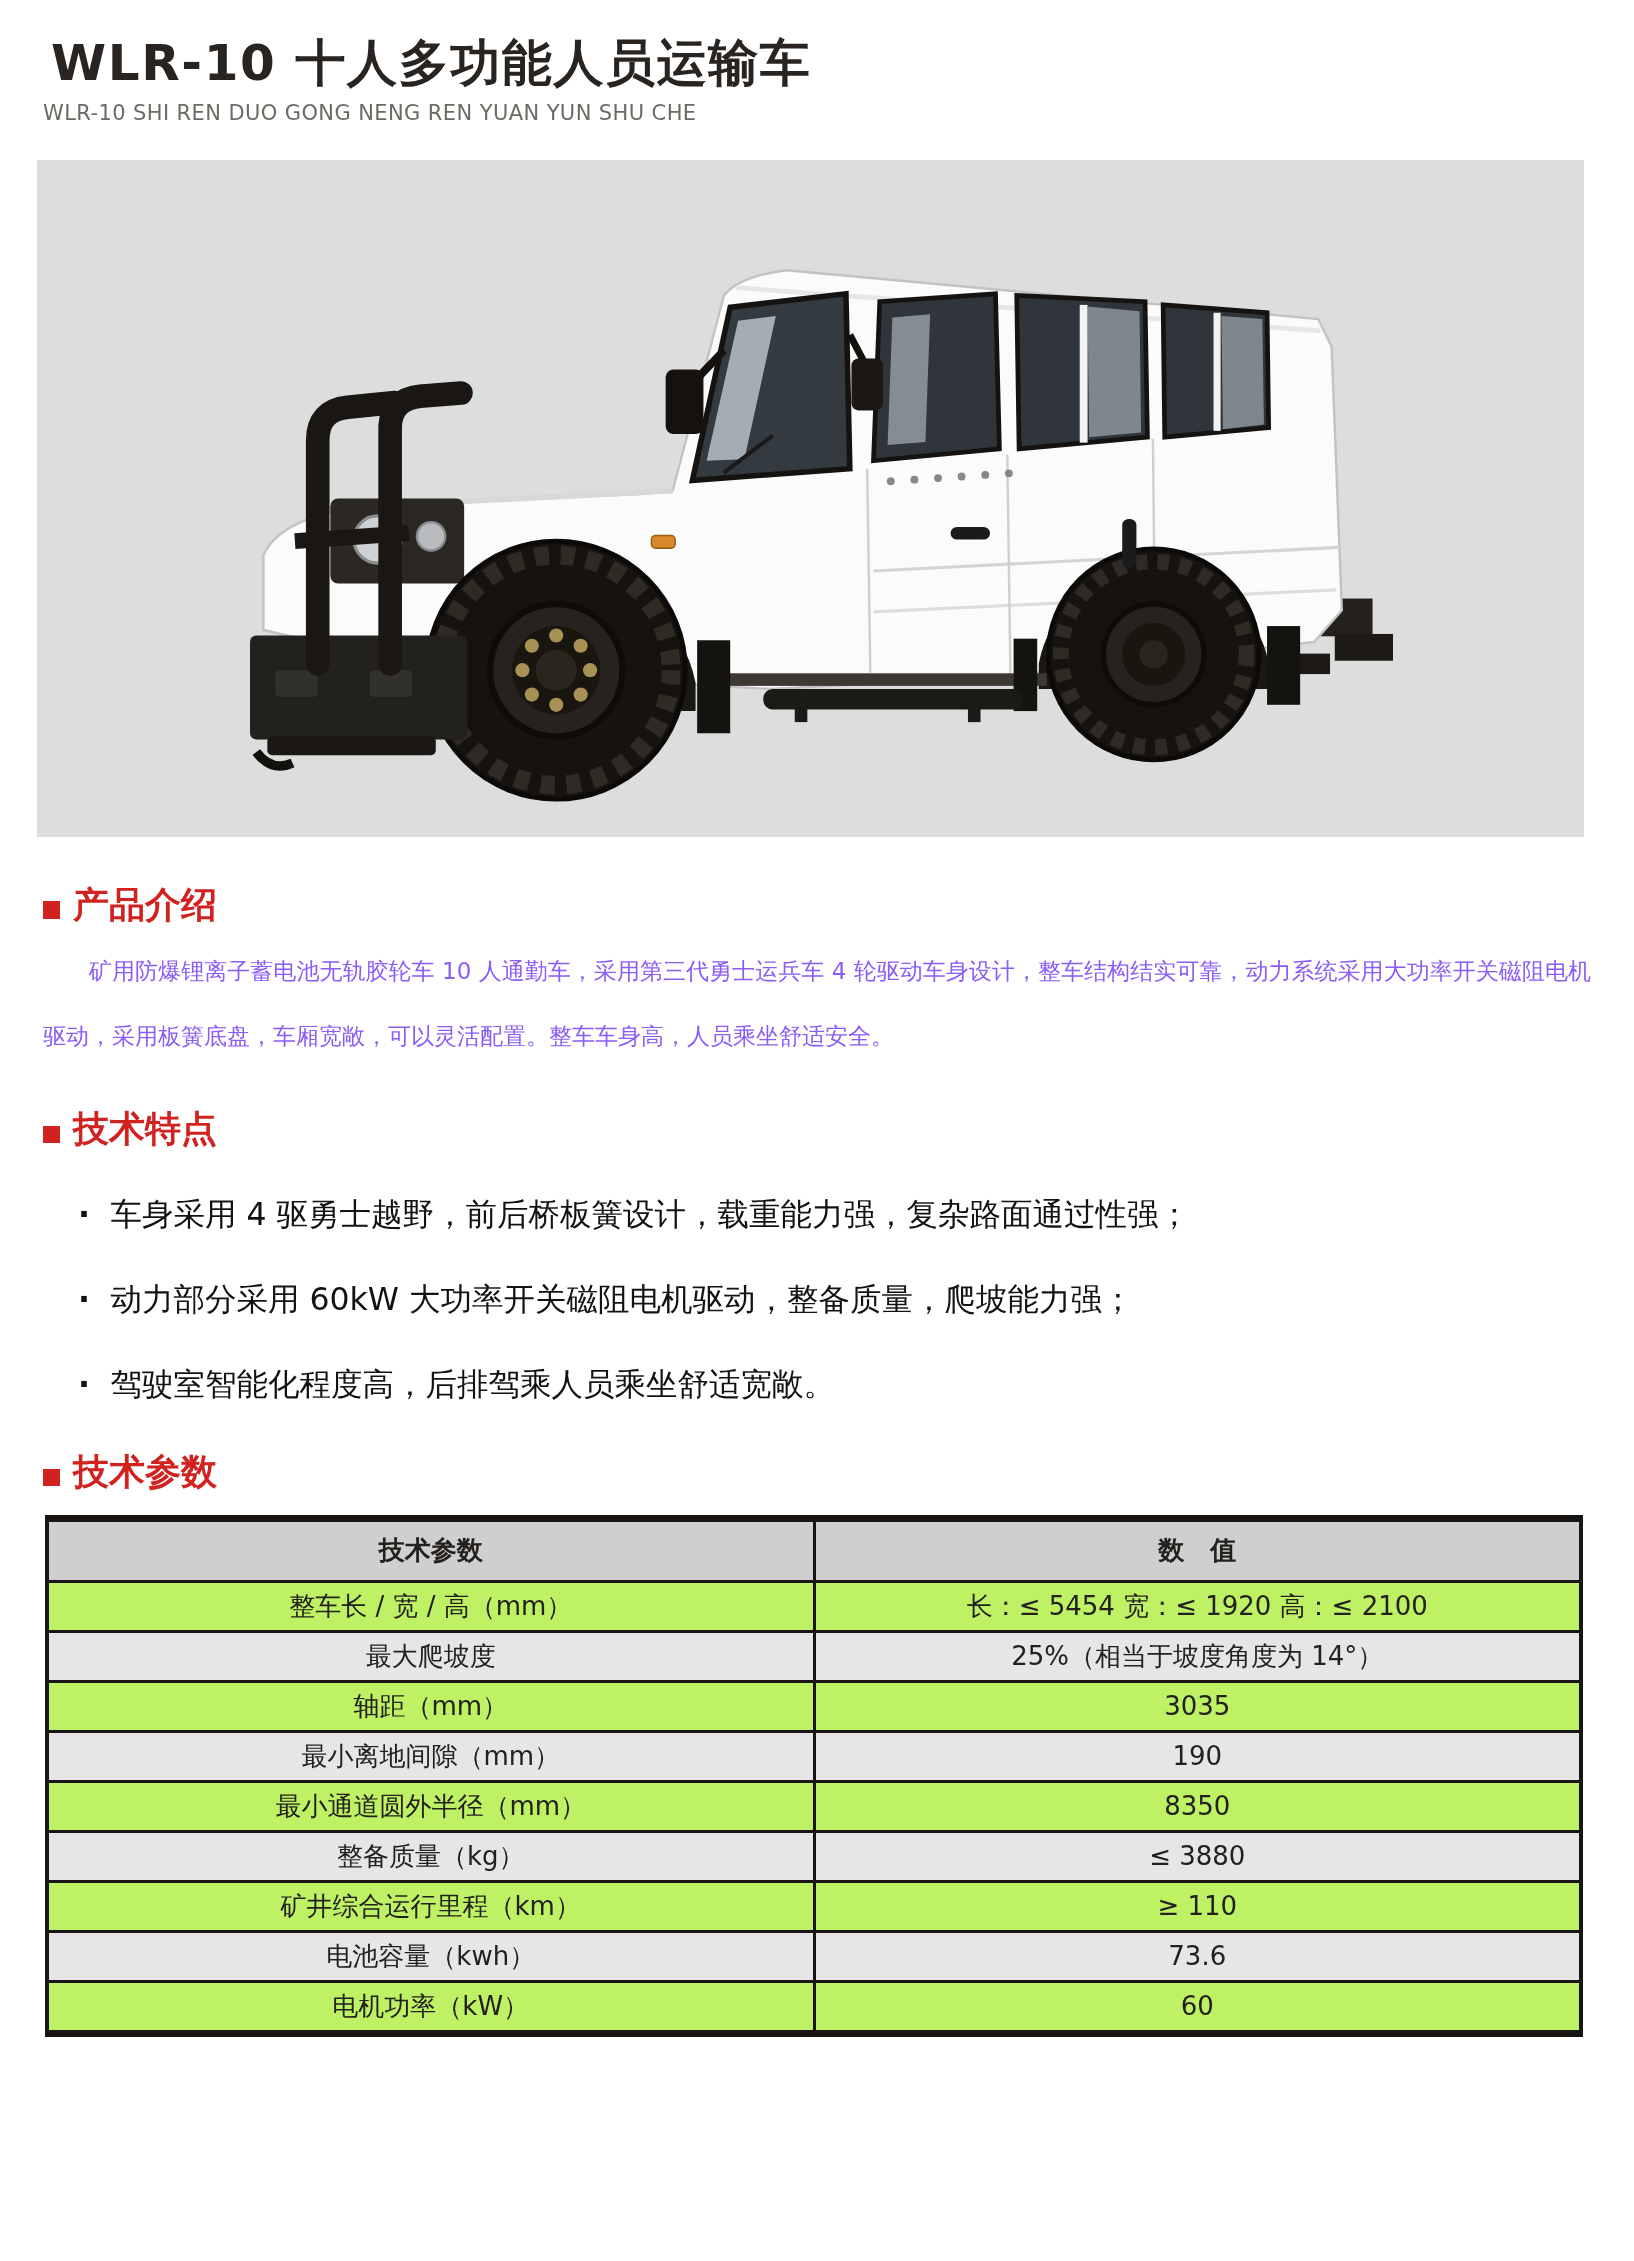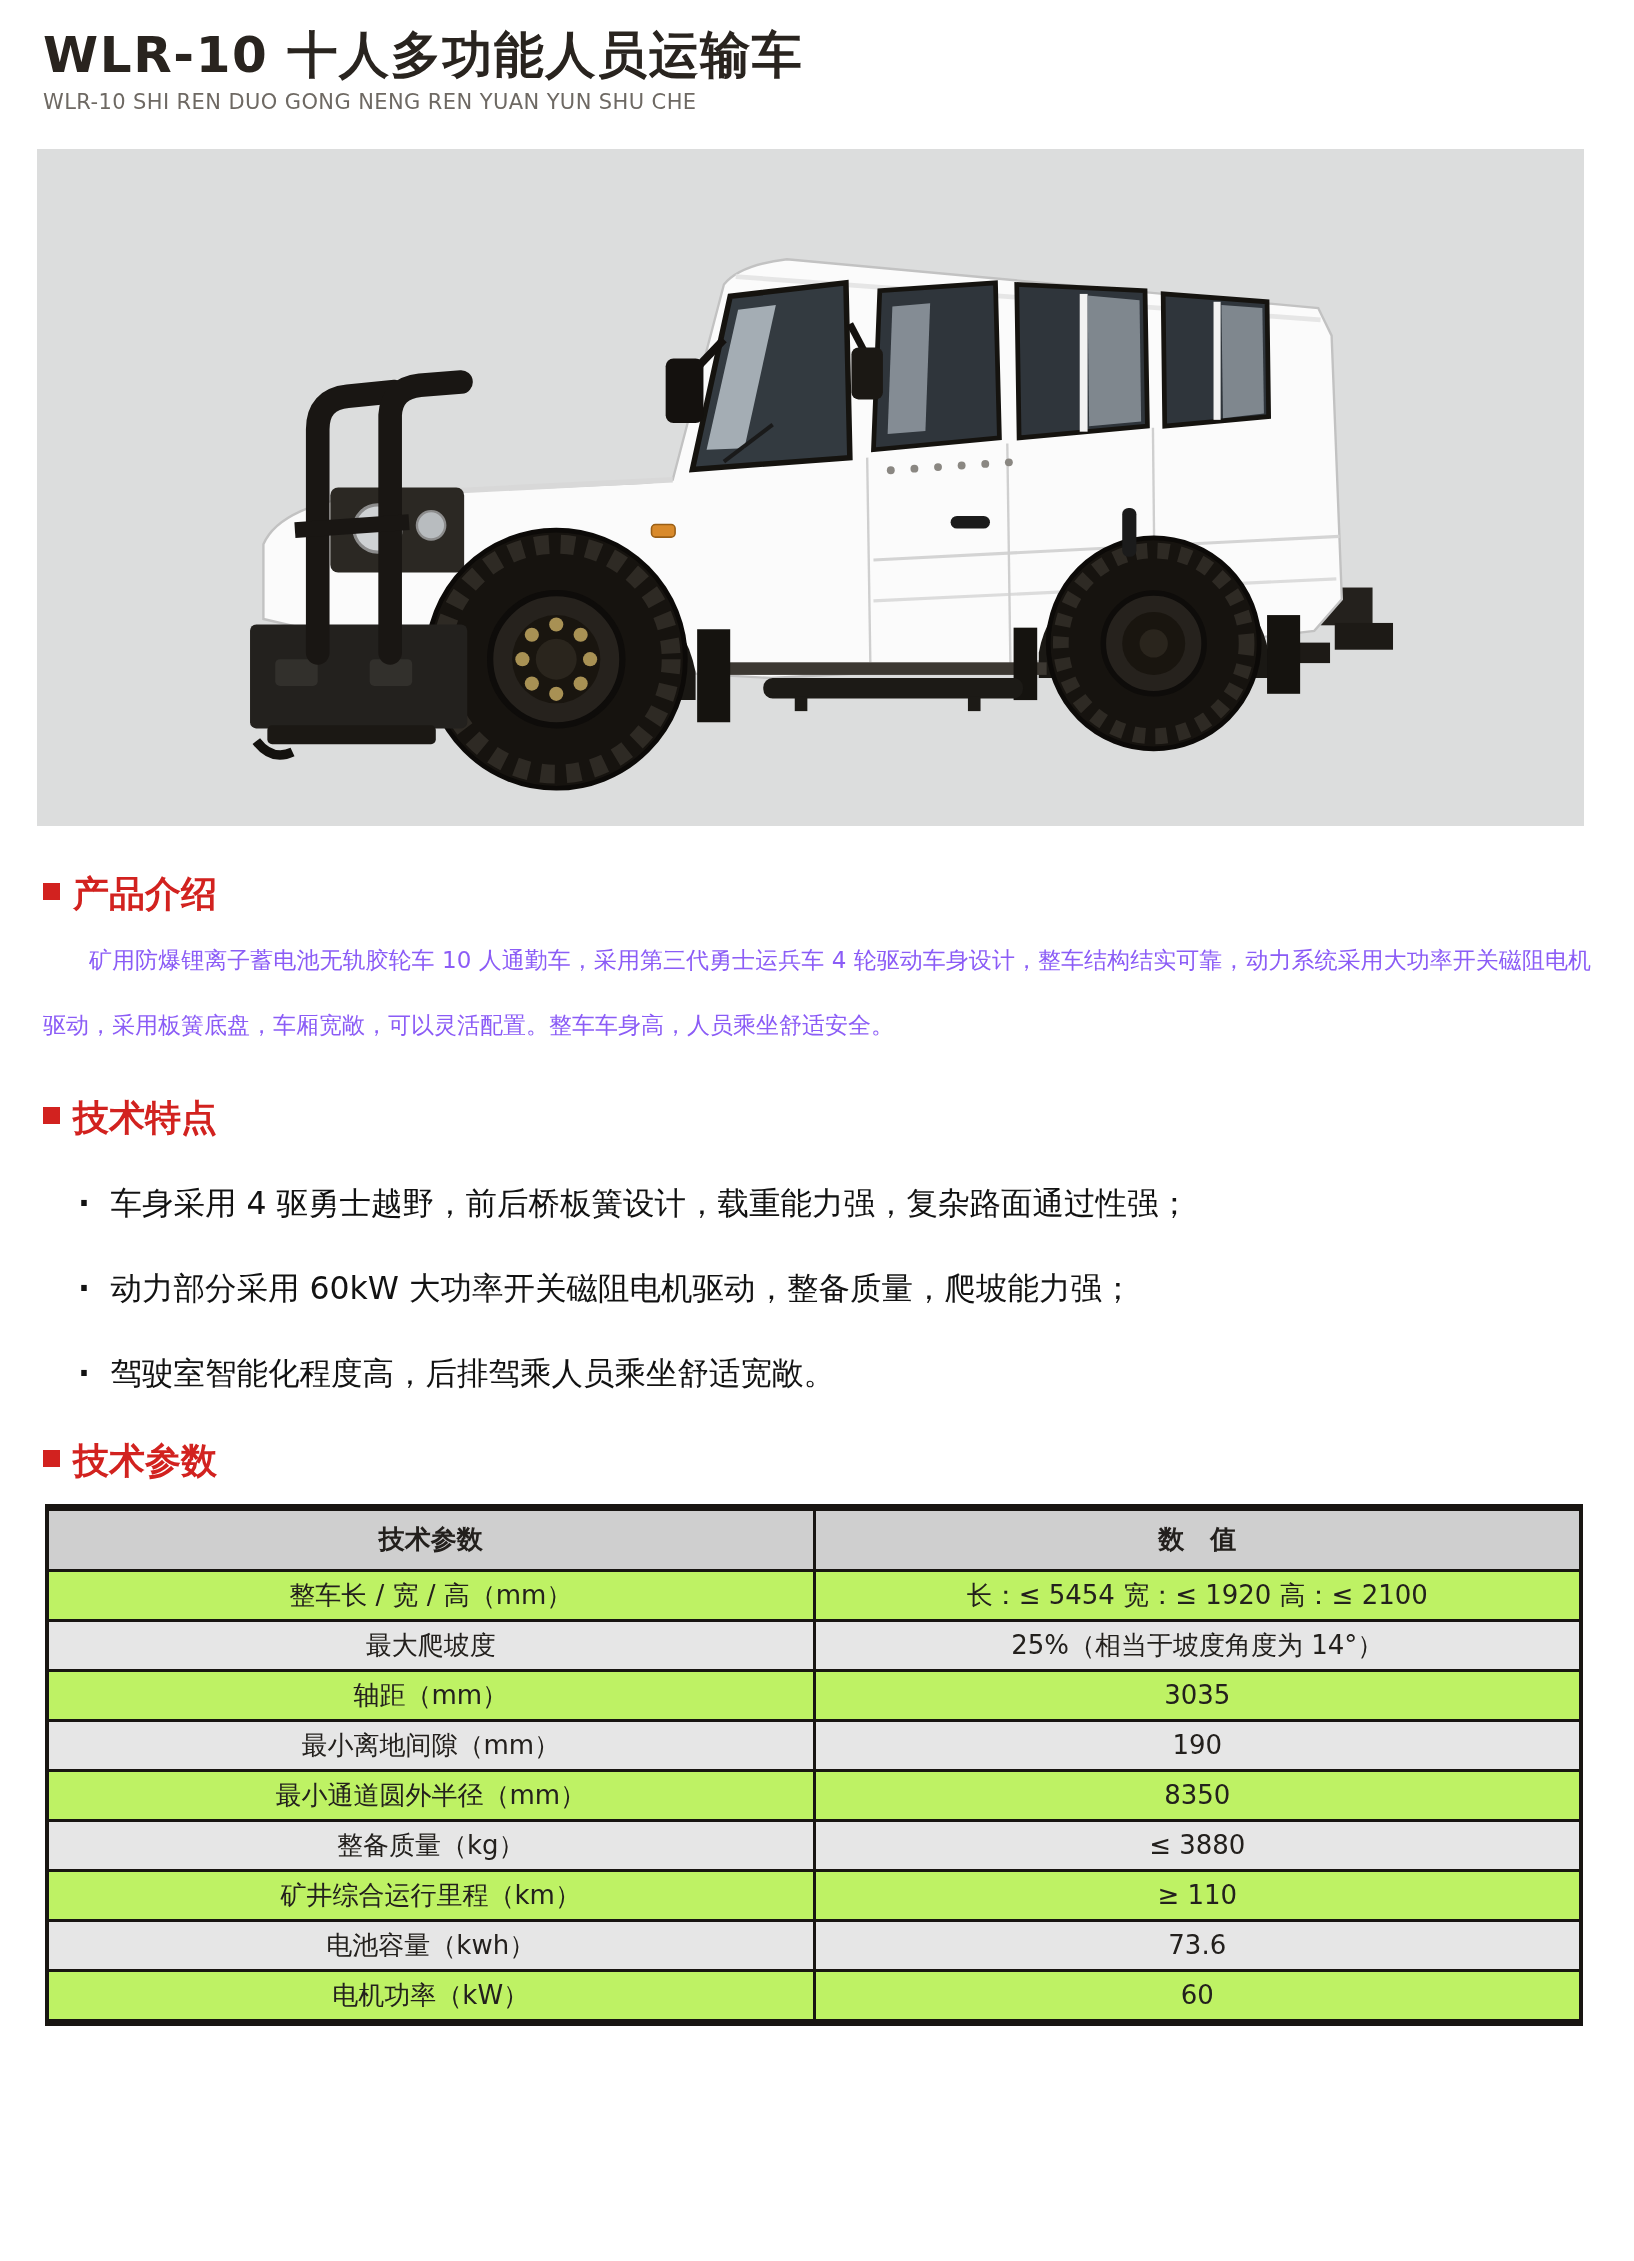--- a/index.html
+++ b/index.html
@@ -9,21 +9,21 @@
     background: #ffffff;
     font-family: "DejaVu Sans", "Liberation Sans", sans-serif;
     color: #141414;
     overflow: hidden;
   }
   .page { width: 1634px; height: 2261px; position: relative; }
 
   
   .doc-header { padding: 27px 43px 0 43px; }
   .doc-title {
-    margin: 0;
+    margin: 8px;
     font-size: 50px;
     font-weight: bold;
     color: #29241f;
     letter-spacing: 1.6px;
     line-height: 1.15;
   }
   .doc-subtitle {
     margin-top: 5px;
     font-size: 21px;
     color: #6e6963;
@@ -39,21 +39,21 @@
     display: flex;
     align-items: flex-start;
     justify-content: center;
   }
   .hero svg { margin-top: 41px; }
 
   
   .section { margin-left: 43px; margin-right: 43px; }
   .section-heading {
     display: flex;
-    align-items: flex-start;
+    align-items: center;
     font-size: 36px;
     font-weight: bold;
     color: #d2221f;
     line-height: 44px;
   }
   .bullet-square {
     width: 17.3px; height: 17.3px;
     background: #d2221f;
     margin-right: 12.6px;
     margin-top: 11px;

